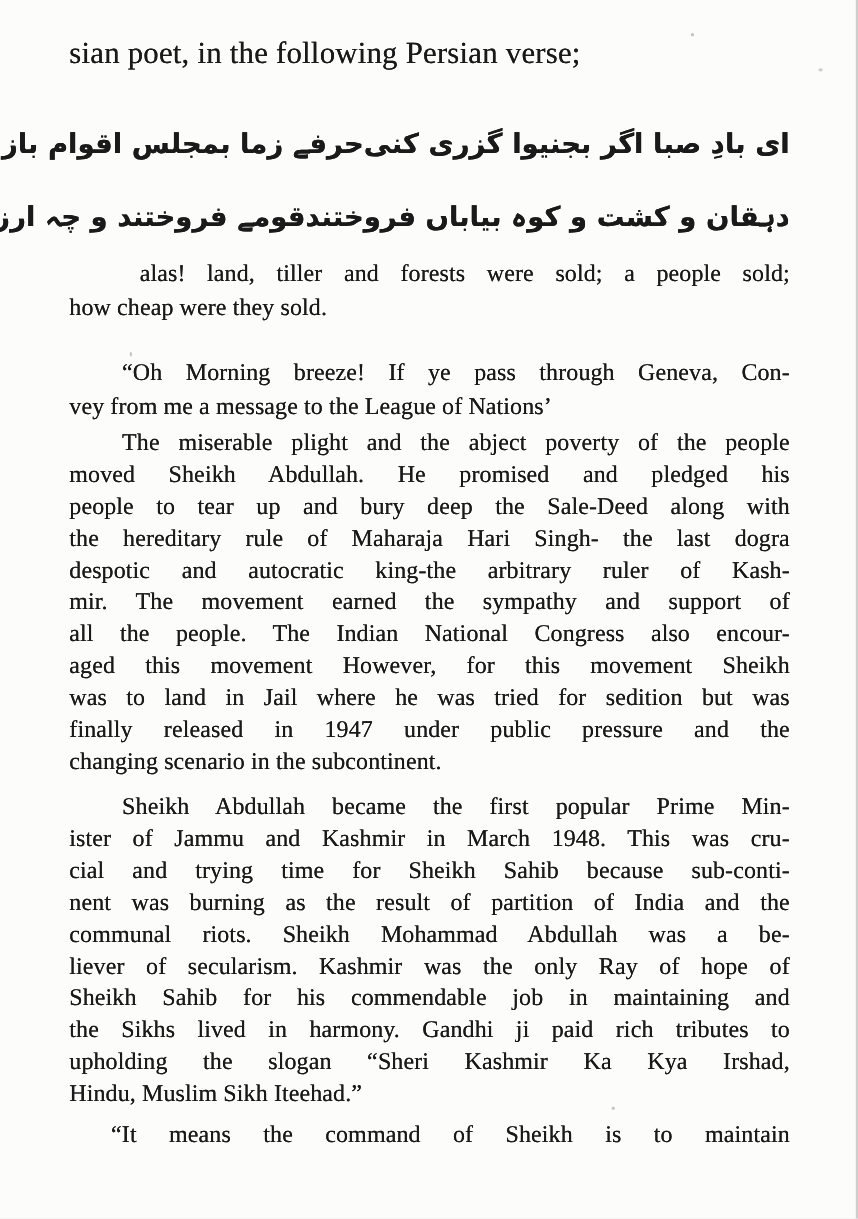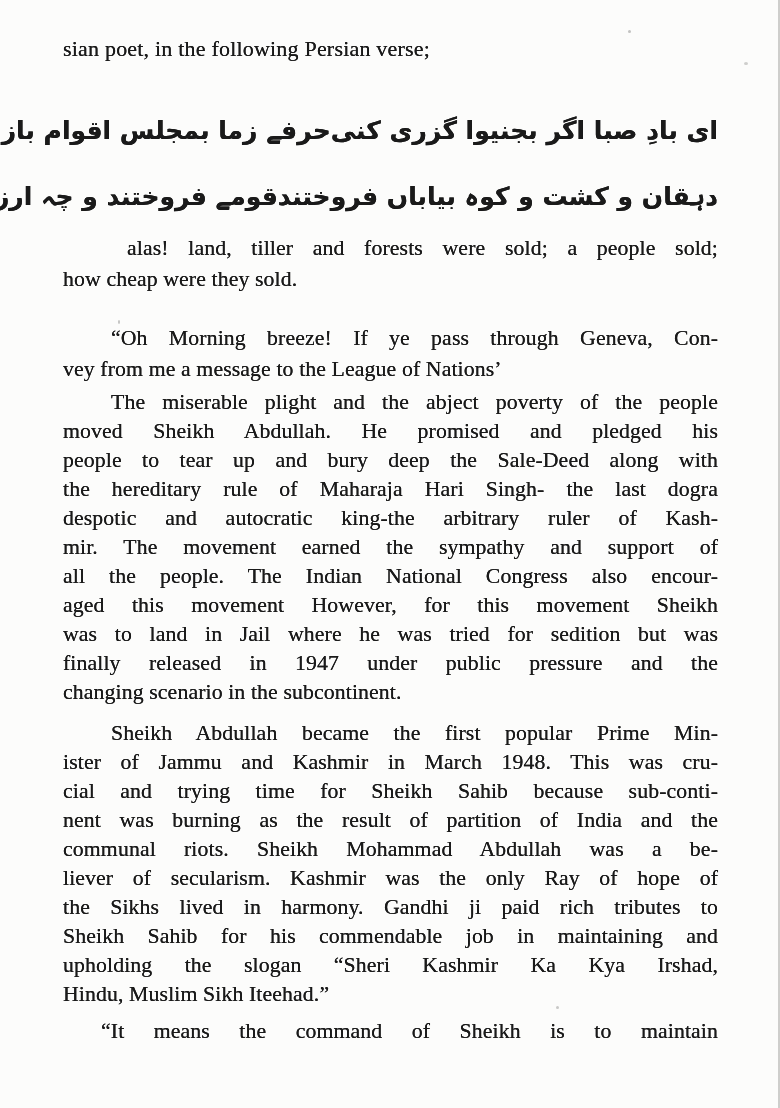--- a/index.html
+++ b/index.html
@@ -39,21 +39,21 @@
   .content {
     position: absolute;
     left: 63px;
     top: 36px;
     width: 655px;
   }
   .text-ink {
     text-shadow: 0 0 0.6px currentColor;
   }
   .header-line {
-    font-size: 22px;
+    font-size: 28px;
     line-height: 26px;
     letter-spacing: 0.2px;
   }
 
   .verse {
     margin-top: 40px;
   }
   .verse-row {
     display: flex;
     justify-content: space-between;
@@ -140,22 +140,22 @@
       <div class="line end">changing scenario in the subcontinent.</div>
     </div>
 
     <div class="para p4">
       <div class="line indent">Sheikh Abdullah became the first popular Prime Min-</div>
       <div class="line">ister of Jammu and Kashmir in March 1948. This was cru-</div>
       <div class="line">cial and trying time for Sheikh Sahib because sub-conti-</div>
       <div class="line">nent was burning as the result of partition of India and the</div>
       <div class="line">communal riots. Sheikh Mohammad Abdullah was a be-</div>
       <div class="line">liever of secularism. Kashmir was the only Ray of hope of</div>
+      <div class="line">Sheikh Sahib for his commendable job in maintaining and</div>
       <div class="line">the Sikhs lived in harmony.  Gandhi ji paid rich tributes to</div>
-      <div class="line">Sheikh Sahib for his commendable job in maintaining and</div>
       <div class="line">upholding the slogan “Sheri Kashmir Ka Kya Irshad,</div>
       <div class="line end">Hindu, Muslim Sikh Iteehad.”</div>
     </div>
 
     <div class="para p5">
       <div class="line indent-md">“It means the command of Sheikh is to maintain</div>
     </div>
 
   </div>
 </div>

